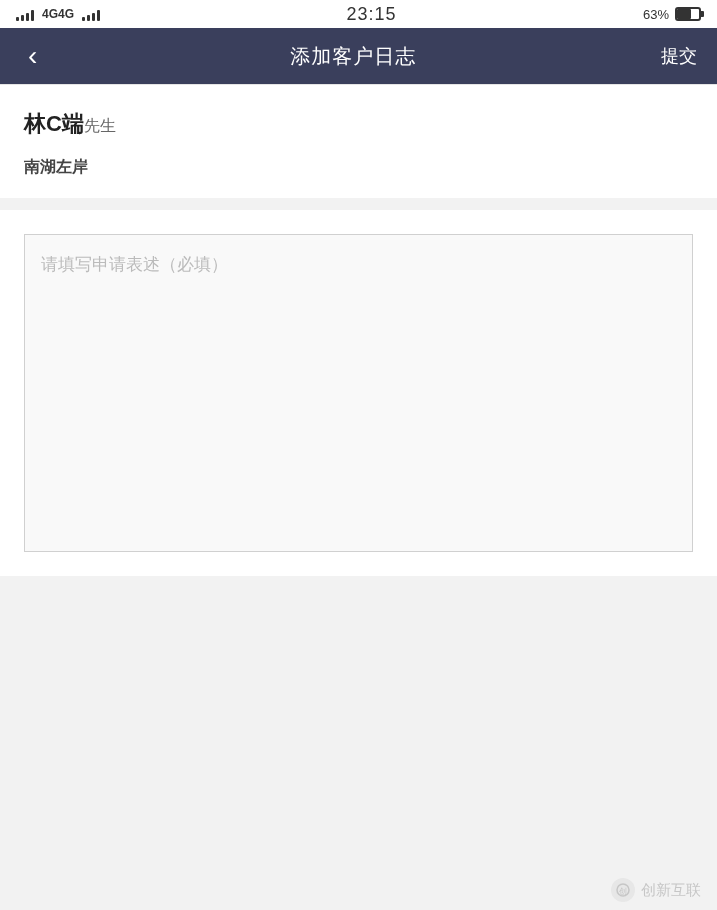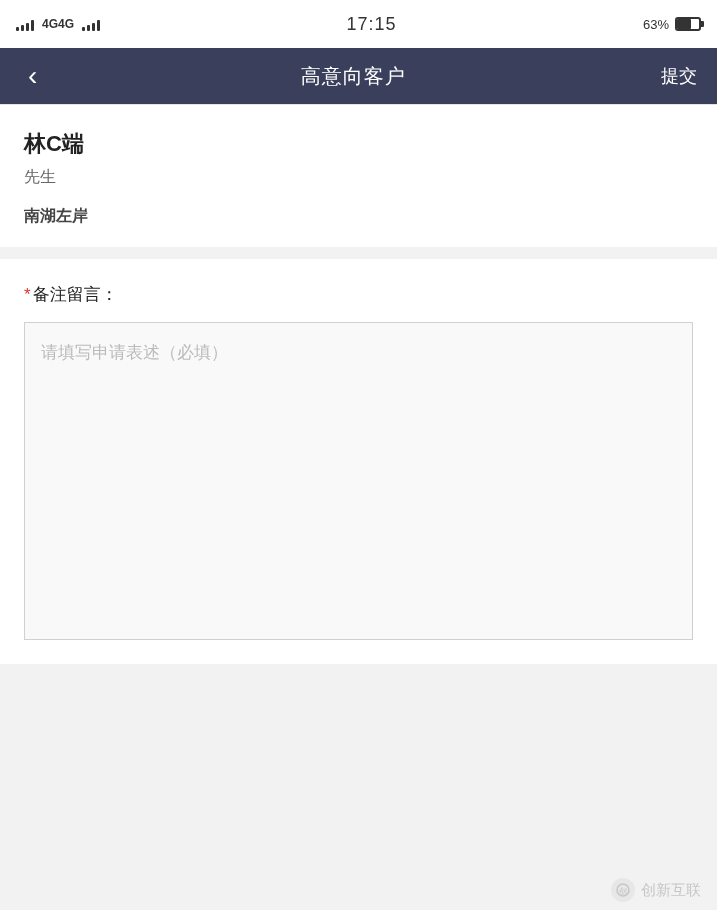--- a/index.html
+++ b/index.html
@@ -12,21 +12,21 @@
     body {
       width: 717px;
       height: 910px;
       background: #f2f2f2;
       font-family: -apple-system, "PingFang SC", "Microsoft YaHei", sans-serif;
       overflow: hidden;
     }
 
     
     .status-bar {
-      height: 48px;
+      height: 28px;
       background: #fff;
       display: flex;
       align-items: center;
       justify-content: space-between;
       padding: 0 16px;
     }
 
     .status-left {
       display: flex;
       align-items: center;
@@ -132,23 +132,22 @@
 
     
     .customer-card {
       background: #fff;
       padding: 24px 24px 20px;
     }
 
     .customer-name-row {
       display: flex;
       align-items: baseline;
-      gap: 8px;
+      gap: 0;
       margin-bottom: 18px;
-      flex-direction: column;
     }
 
     .customer-name {
       font-size: 22px;
       font-weight: 600;
       color: #222;
     }
 
     .customer-title {
       font-size: 16px;
@@ -265,55 +264,52 @@
       <div class="signal-bar" style="height:11px;"></div>
     </div>
     <span style="font-size:12px; margin-left:4px;">4G4G</span>
     <div class="signal-bars" style="margin-left:4px;">
       <div class="signal-bar" style="height:4px;"></div>
       <div class="signal-bar" style="height:6px;"></div>
       <div class="signal-bar" style="height:8px;"></div>
       <div class="signal-bar" style="height:11px;"></div>
     </div>
   </div>
-  <div class="status-center">17:15</div>
+  <div class="status-center">23:15</div>
   <div class="status-right">
     <span>63%</span>
     <div class="battery-icon">
       <div class="battery-fill"></div>
     </div>
   </div>
 </div>
 
 <div class="navbar">
   <div class="navbar-back">
     <span style="font-size:28px; font-weight:300; line-height:1;">‹</span>
   </div>
-  <div class="navbar-title">高意向客户</div>
+  <div class="navbar-title">添加客户日志</div>
   <div class="navbar-action">提交</div>
 </div>
 
 <div class="divider-thin"></div>
 
 <div class="customer-card">
   <div class="customer-name-row">
     <span class="customer-name">林C端</span>
     <span class="customer-title">先生</span>
   </div>
   <div>
     <span class="customer-address">南湖左岸</span>
   </div>
 </div>
 
 <div class="section-gap"></div>
 
 <div class="form-section">
-  <div class="form-label">
-    <span class="required-star">*</span><span>备注留言：</span>
-  </div>
   <div class="textarea-wrapper">
     <textarea class="form-textarea" placeholder="请填写申请表述（必填）" style=""></textarea>
   </div>
 </div>
 
 <div class="footer-logo">
   <div class="footer-logo-icon">
     <svg width="14" height="14" viewBox="0 0 14 14" fill="none">
       <circle cx="7" cy="7" r="6" stroke="#aaa" stroke-width="1.5"></circle>
       <text x="7" y="11" text-anchor="middle" font-size="8" fill="#aaa">创</text>

